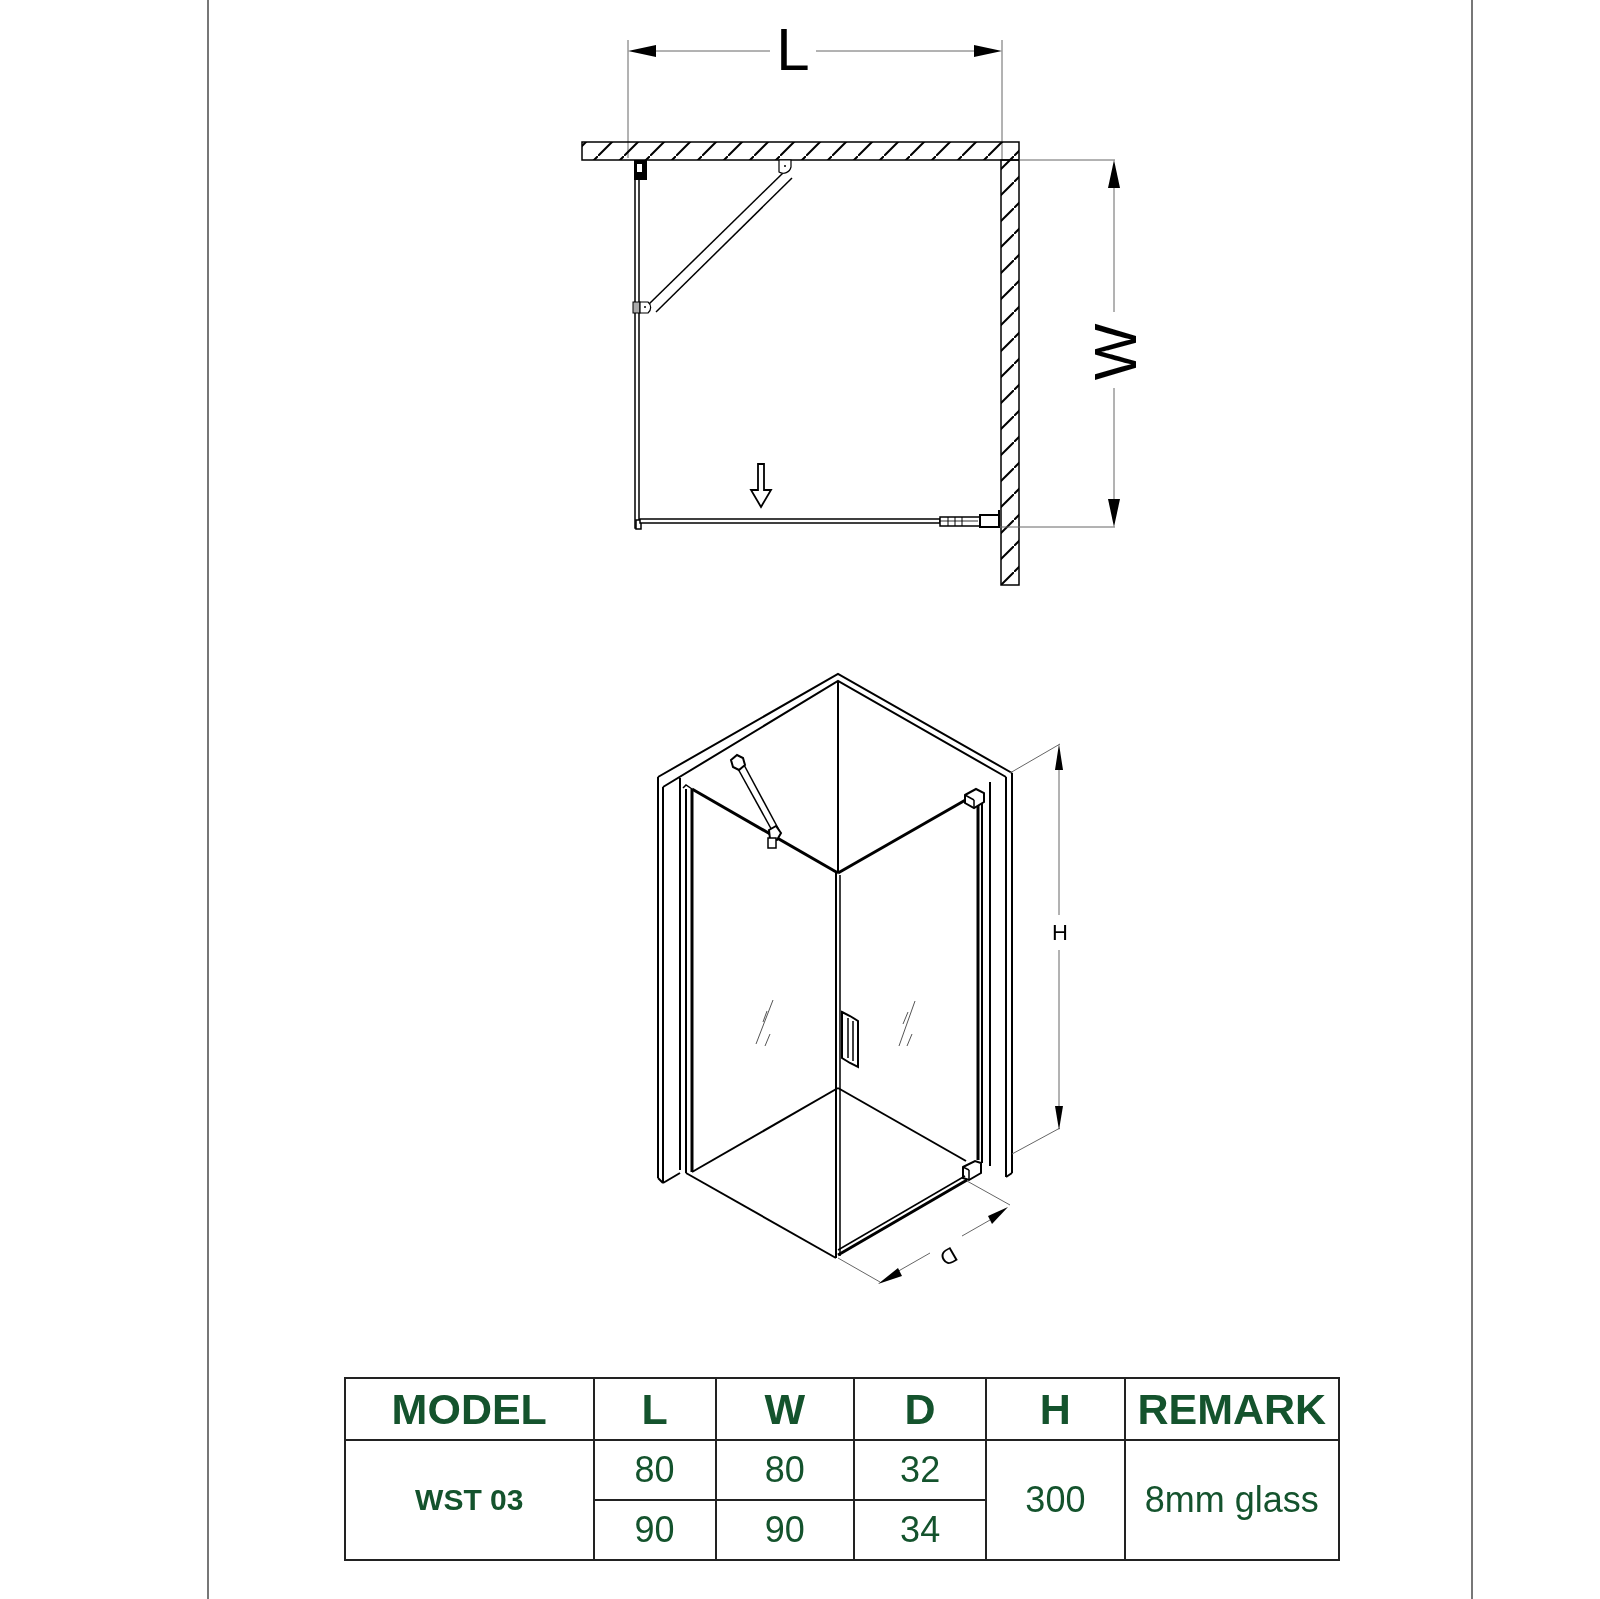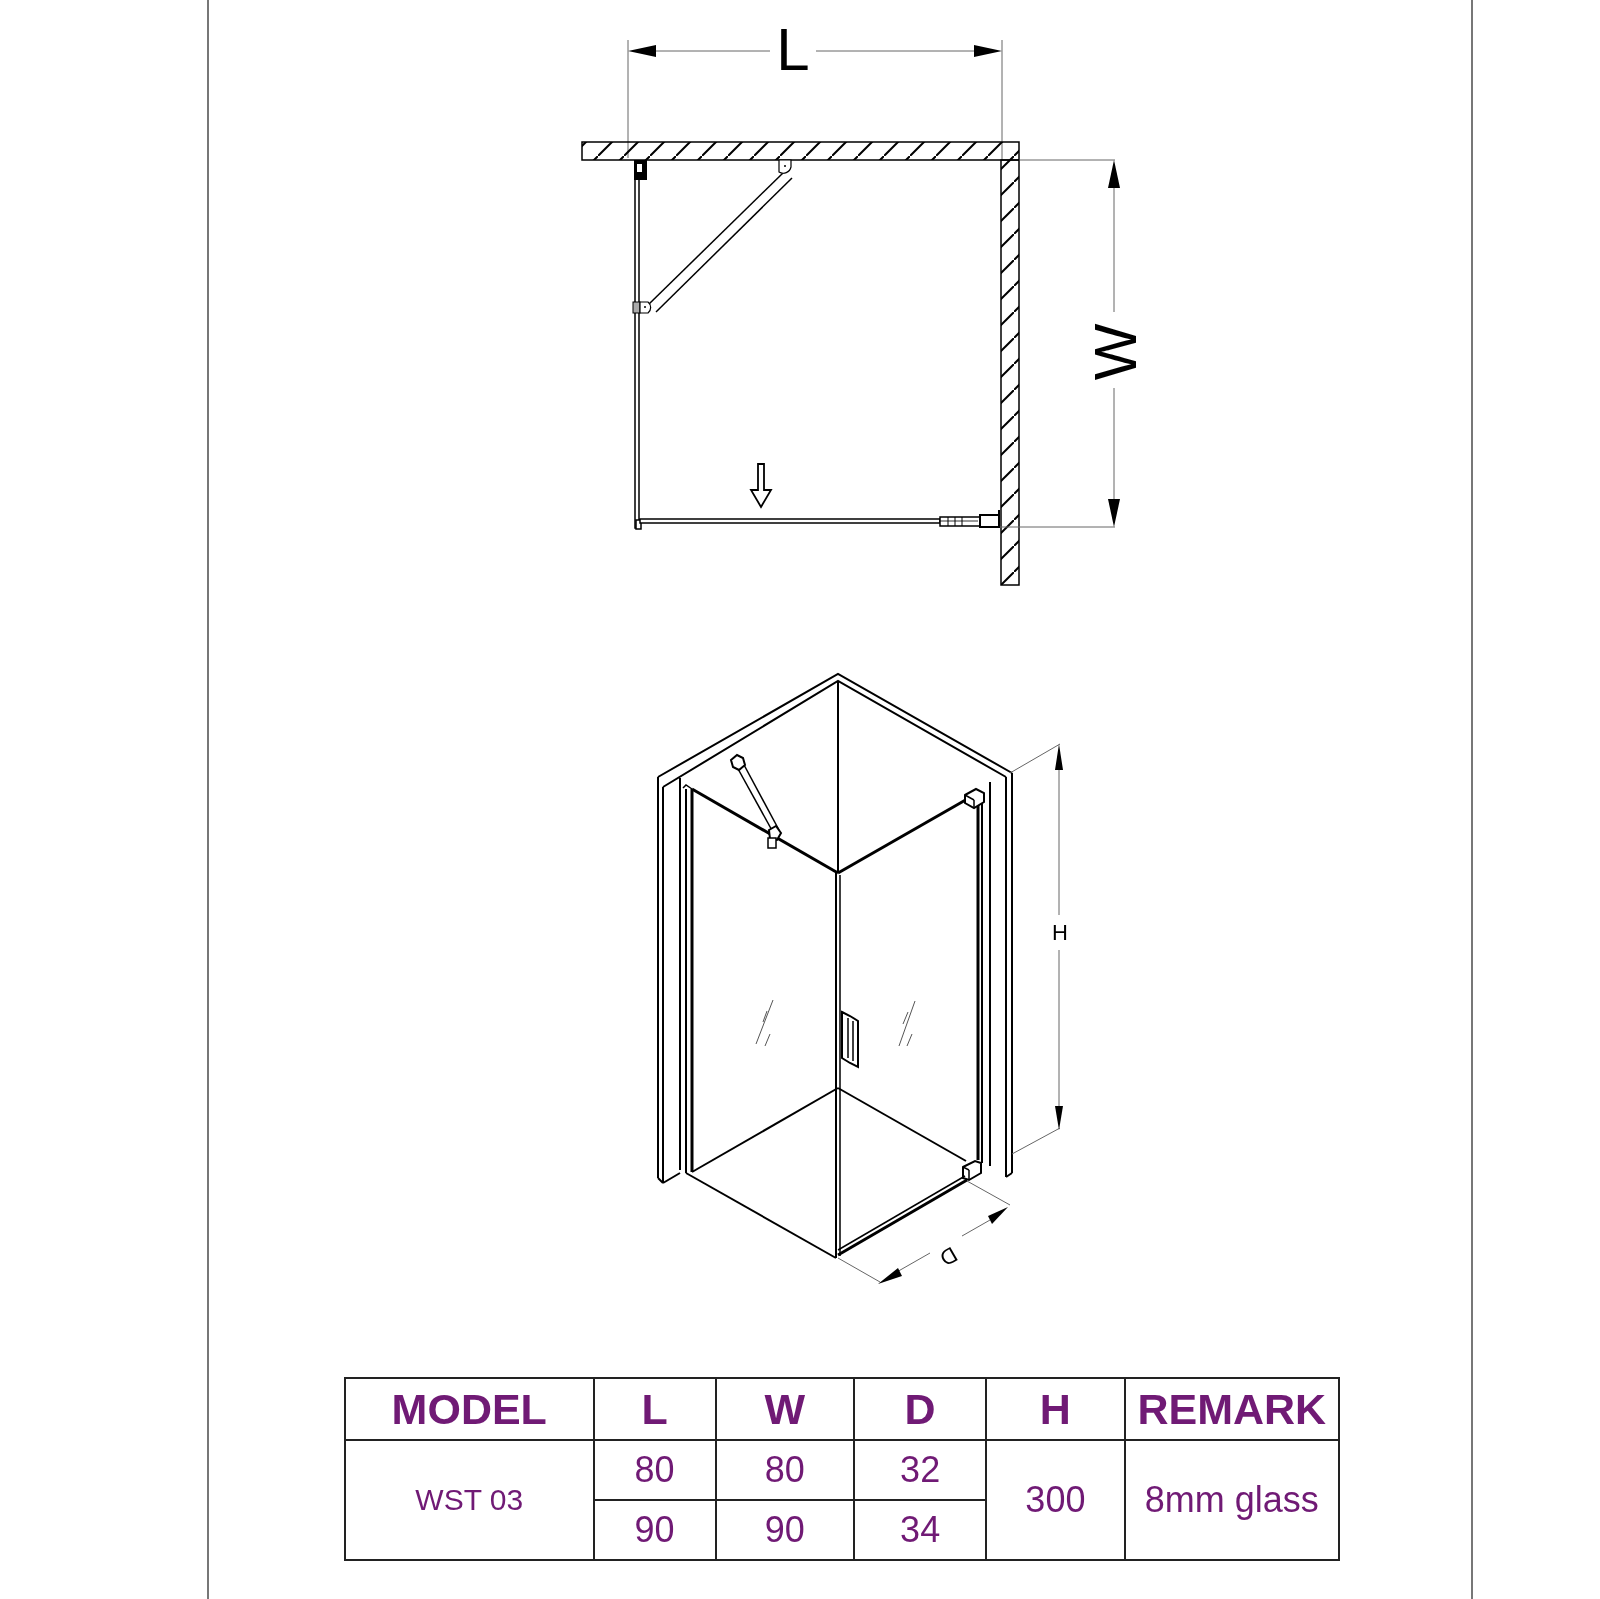--- a/index.html
+++ b/index.html
@@ -1,24 +1,24 @@
 <!DOCTYPE html>
 <html><head>
   <meta charset="utf-8">
   <style>
     html, body { margin: 0; padding: 0; background: #ffffff; }
     body { width: 1600px; height: 1599px; position: relative; overflow: hidden; font-family: "Liberation Sans", sans-serif; }
     .frame-line { position: absolute; top: 0; width: 2px; height: 1599px; background: #777; }
     #drawing { position: absolute; left: 0; top: 0; }
     .dim-text { font-family: "Liberation Sans", sans-serif; fill: #000; }
     table.spec { position: absolute; left: 344px; top: 1377px; border-collapse: collapse; width: 996px; }
-    table.spec td { border: 2px solid #222; text-align: center; padding: 0; color: #701a75; }
+    table.spec td { border: 2px solid #222; text-align: center; padding: 0; color: #14532d; }
     table.spec tr.head td { height: 60px; font-weight: bold; font-size: 43px; }
     table.spec tr.row td { height: 58px; font-size: 36px; }
-    .model-cell { font-weight: normal; font-size: 30px !important; margin-top: 12px; }
+    .model-cell { font-weight: bold; font-size: 30px !important; margin-top: 12px; }
     .c-model { width: 246px; }
     .c-l { width: 120px; }
     .c-w { width: 136px; }
     .c-d { width: 130px; }
     .c-h { width: 136px; }
     .c-r { width: 212px; }
   </style>
 </head>
 <body>
 

